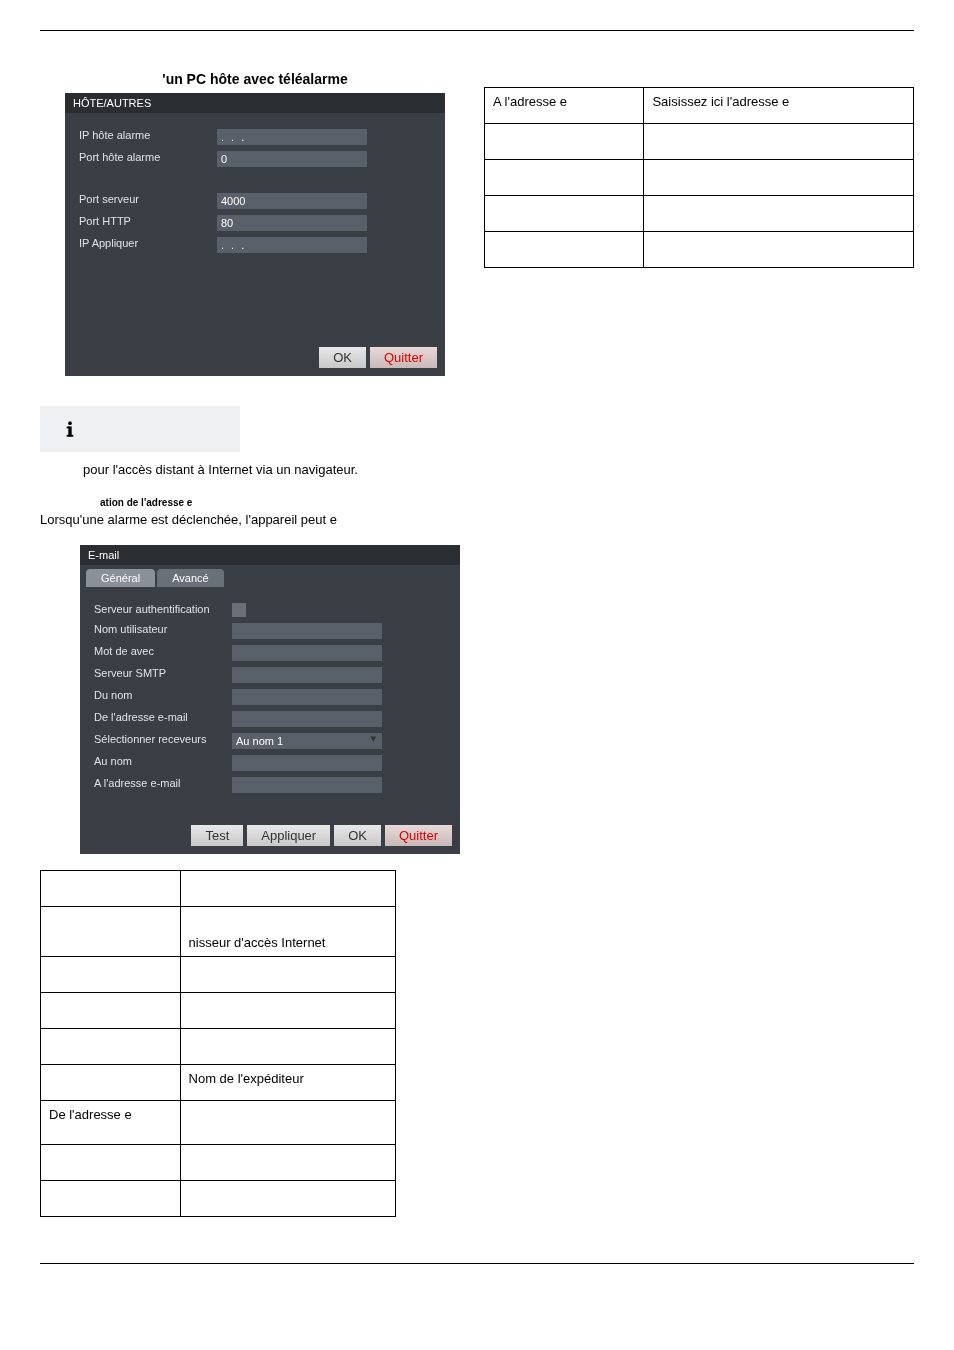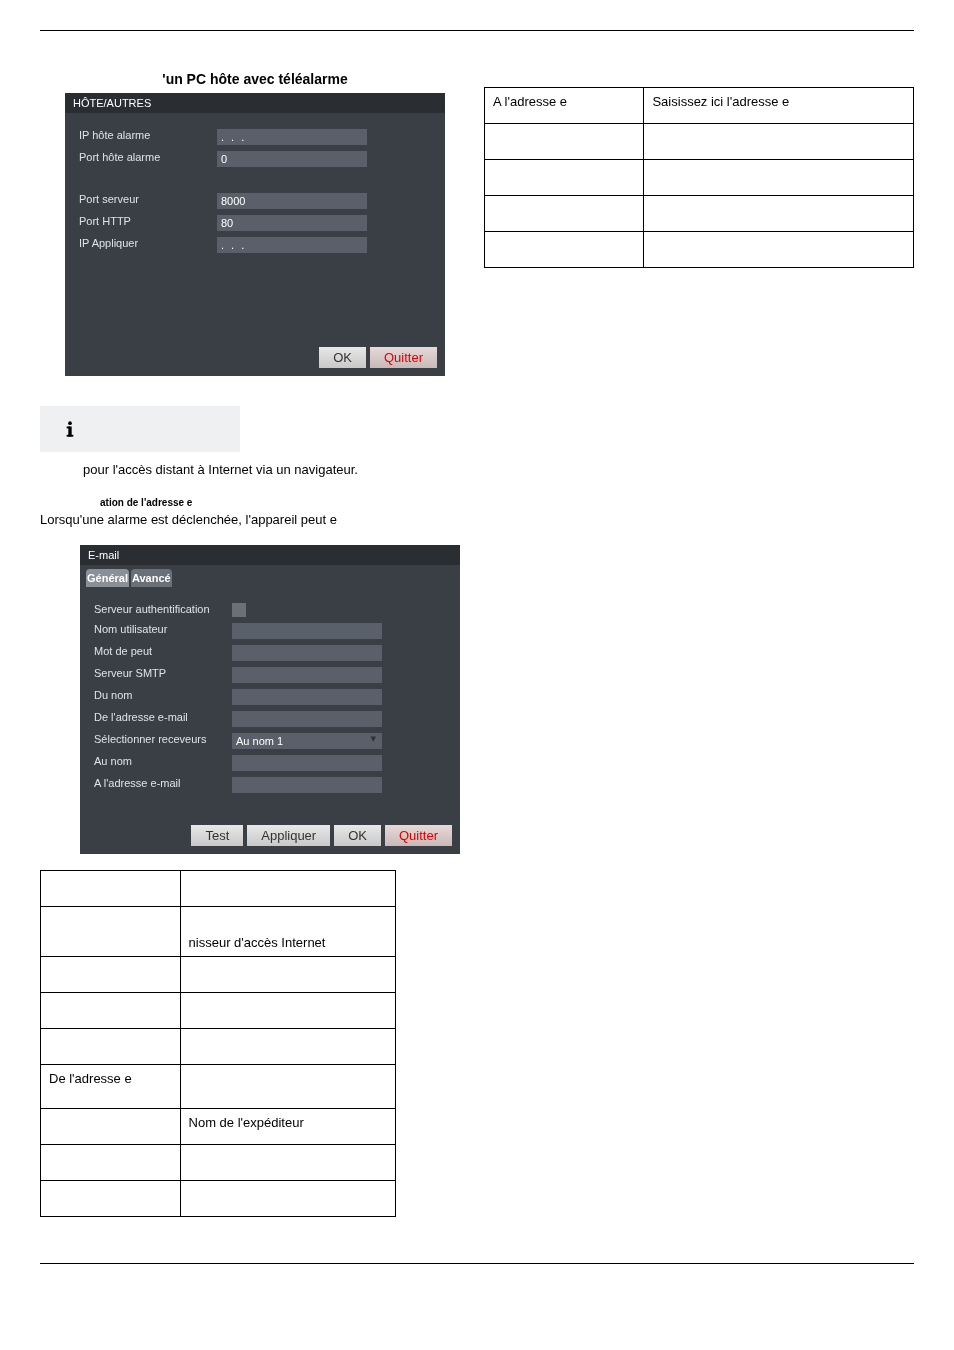--- a/index.html
+++ b/index.html
@@ -77,26 +77,25 @@
       cursor: pointer;
     }
     .btn:last-child { color: #d00; background: linear-gradient(#e8d8d8,#c8b8b8);}
     .tabs {
       display: flex;
       gap: 2px;
       padding: 4px 6px 0 6px;
       background: #3a3f46;
     }
     .tab {
-      padding: 3px 1px;
+      padding: 3px 15px;
       font-size: 11px;
       background: #6a7078;
       color: #fff;
       border-radius: 4px 4px 0 0;
-      font-weight: bold;
     }
     .tab.active { background: #8a9098; }
     .note-box {
       display: flex;
       align-items: center;
       margin: 30px 0 10px 0;
     }
     .info-icon {
       background: #eef0f2;
       width: 200px;
@@ -159,21 +158,21 @@
           <div class="field-label">IP hôte alarme</div>
           <div class="field-input ip">.   .   .</div>
         </div>
         <div class="field-row">
           <div class="field-label">Port hôte alarme</div>
           <div class="field-input">0</div>
         </div>
         <div style="height:14px"></div>
         <div class="field-row">
           <div class="field-label">Port serveur</div>
-          <div class="field-input">8000</div>
+          <div class="field-input">4000</div>
         </div>
         <div class="field-row">
           <div class="field-label">Port HTTP</div>
           <div class="field-input">80</div>
         </div>
         <div class="field-row">
           <div class="field-label">IP Appliquer</div>
           <div class="field-input ip">.   .   .</div>
         </div>
         <div class="panel-spacer"></div>
@@ -237,21 +236,21 @@
   <div class="panel-body">
     <div class="field-row">
       <div class="field-label">Serveur authentification</div>
       <span class="checkbox-box"></span>
     </div>
     <div class="field-row">
       <div class="field-label">Nom utilisateur</div>
       <div class="field-input"></div>
     </div>
     <div class="field-row">
-      <div class="field-label">Mot de peut</div>
+      <div class="field-label">Mot de avec</div>
       <div class="field-input"></div>
     </div>
     <div class="field-row">
       <div class="field-label">Serveur SMTP</div>
       <div class="field-input"></div>
     </div>
     <div class="field-row">
       <div class="field-label">Du nom</div>
       <div class="field-input"></div>
     </div>
@@ -297,28 +296,28 @@
       </tr>
   <tr>
         <td></td>
         <td></td>
       </tr>
   <tr>
         <td></td>
         <td></td>
       </tr>
   <tr>
-        <td style="height:44px">De l'adresse e</td>
-        <td></td>
-      </tr>
-  <tr>
         <td style="height:26px"></td>
         <td>Nom de l'expéditeur</td>
       </tr>
   <tr>
+        <td style="height:44px">De l'adresse e</td>
+        <td></td>
+      </tr>
+  <tr>
         <td></td>
         <td></td>
       </tr>
   <tr>
         <td style="height:22px"></td>
         <td></td>
       </tr>
 </tbody>
   </table>
 

